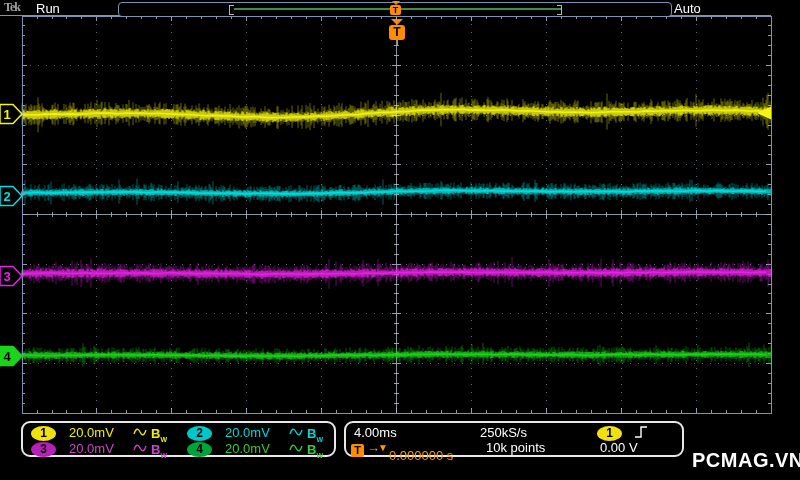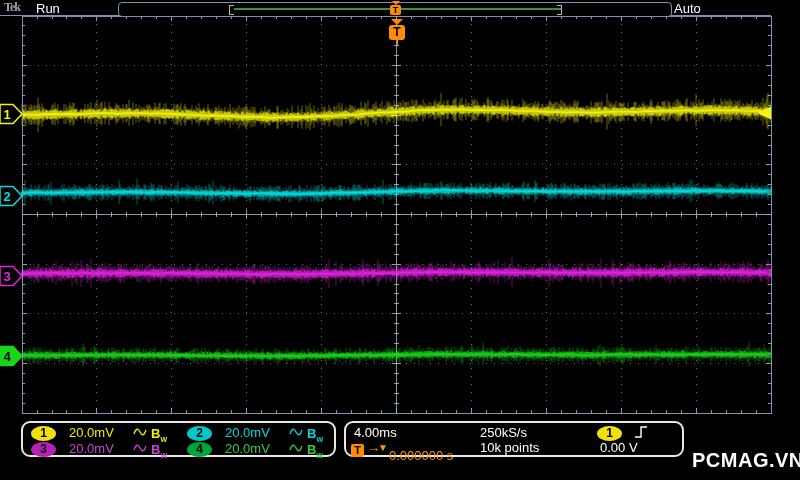--- a/index.html
+++ b/index.html
@@ -147,18 +147,18 @@
     <span class="cell" style="left:251px;top:2px;"><span class="badge" style="background: rgb(240, 224, 16);">1</span></span>
     <span class="cell" style="left:288px;top:2px;">
       <svg width="14" height="14" viewBox="0 0 14 14">
           <path d="M1 12 H7 V2 H13" fill="none" stroke="#fff" stroke-width="1.4"></path>
         </svg></span>
 
     <span class="cell" style="left:5px;top:17px;"><span class="ticon">T</span></span>
     <span class="cell org" style="left:21px;top:17px;">→</span>
     <span class="cell org" style="left:32px;top:17px;font-size:10px;padding-top:2px;">▼</span>
     <span class="cell org" style="left:43px;top:25px;">0.000000 s</span>
-    <span class="cell" style="left:134px;top:17px;">10k points</span>
+    <span class="cell" style="left:140px;top:17px;">10k points</span>
     <span class="cell" style="left:254px;top:17px;">0.00 V</span>
   </div>
 
   <div class="wm">PCMAG.VN</div>
 </div>
 
 </body></html>

